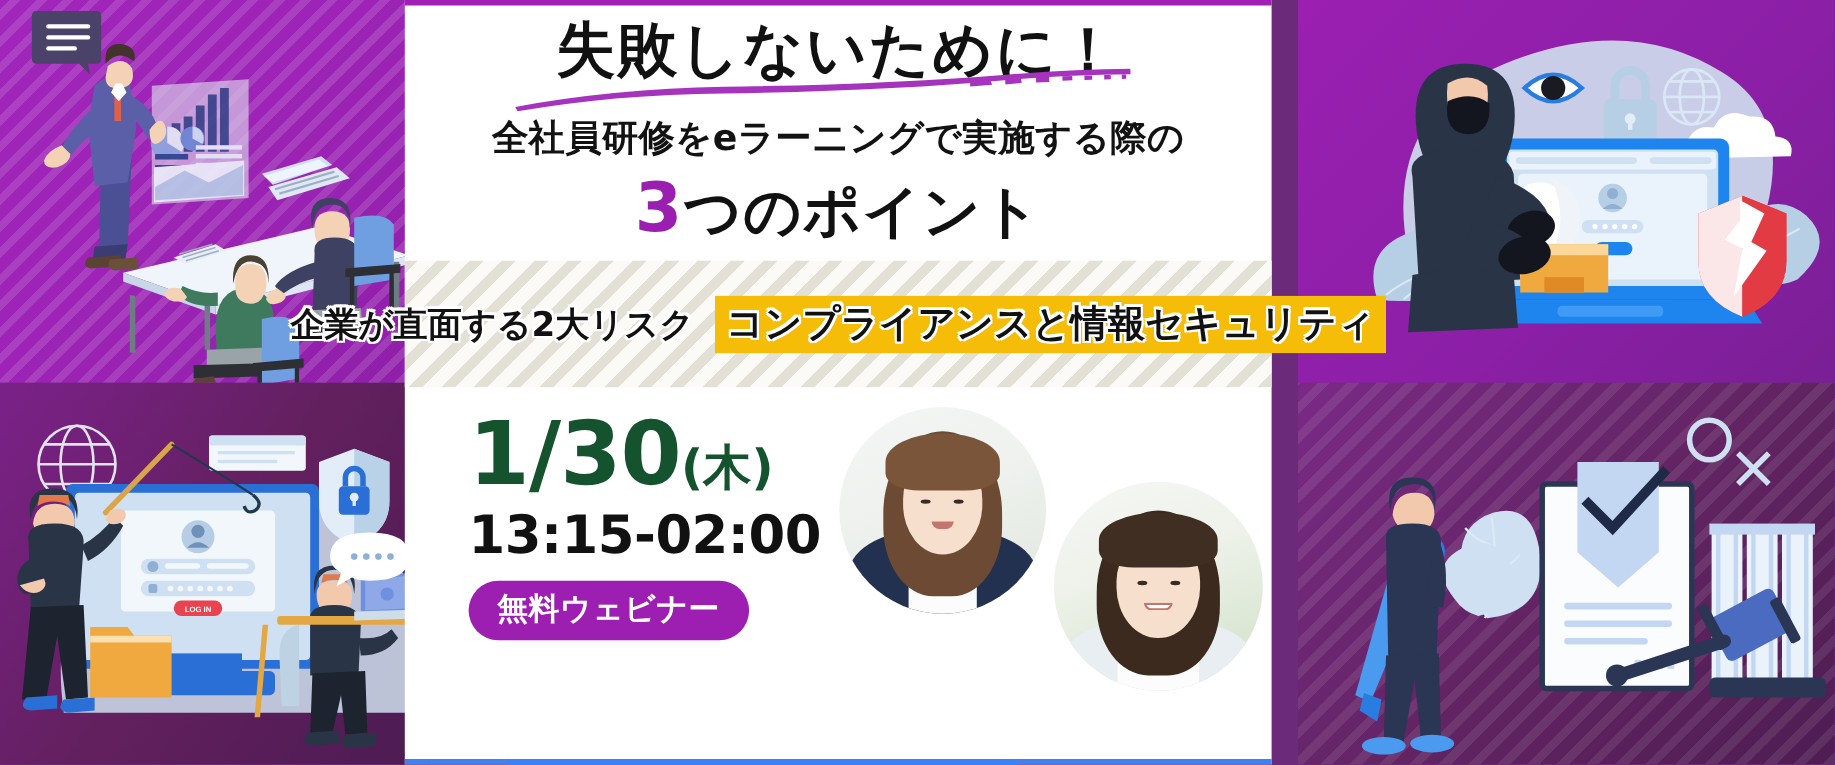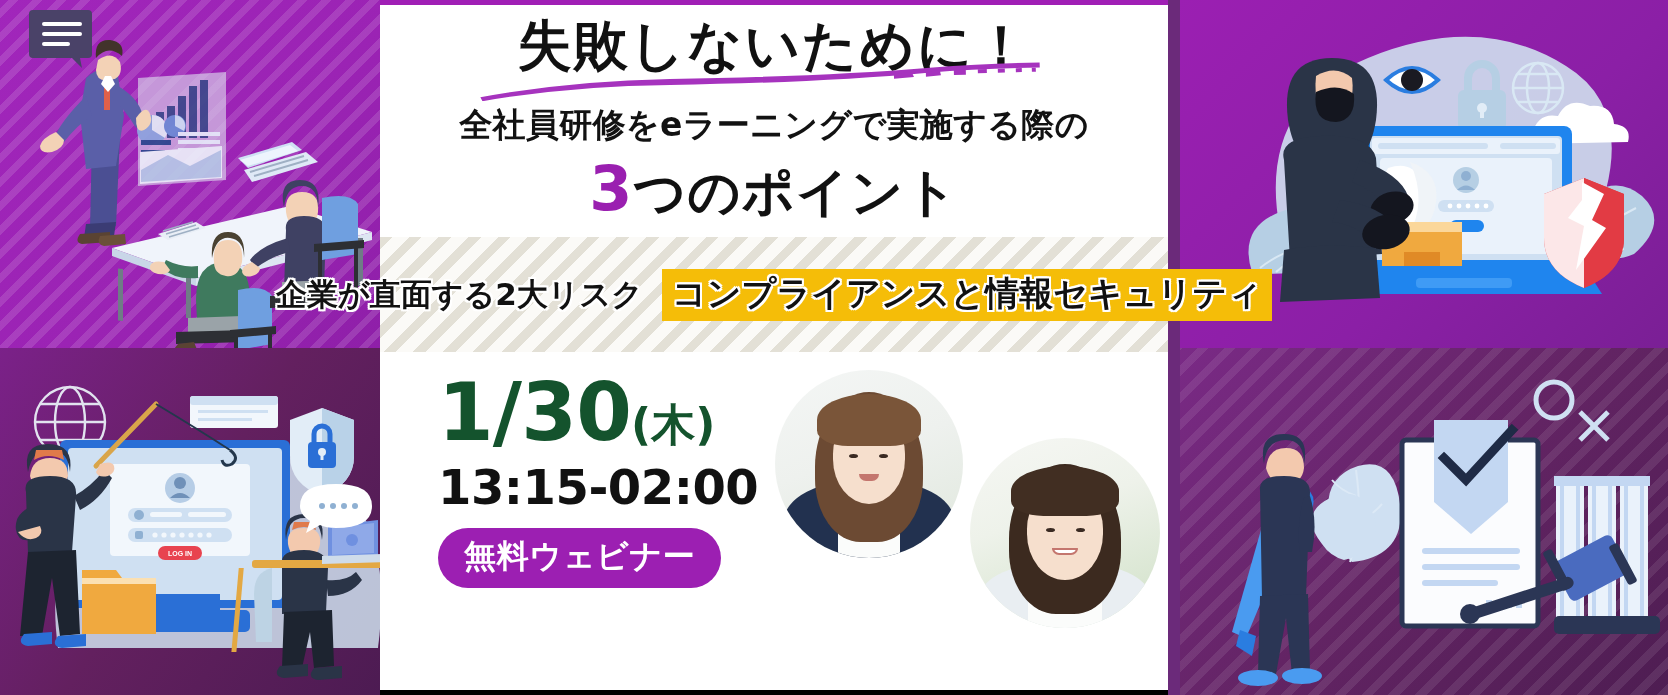--- a/index.html
+++ b/index.html
@@ -24,23 +24,23 @@
         background:linear-gradient(135deg,#9b1fb2 0%,#8b1fa6 60%,#7a1f95 100%);}
   .p-br{left:1180px;top:348px;width:488px;height:347px;
         background:
           repeating-linear-gradient(-45deg,
             rgba(255,255,255,.085) 0px, rgba(255,255,255,.085) 8px,
             rgba(0,0,0,0) 8px, rgba(0,0,0,0) 19px),
           linear-gradient(135deg,#7a2a86 0%,#632464 50%,#4e1d52 100%);}
 
   
   .center{
-    position:absolute;left:380px;top:0;width:788px;height:695px;
+    position:absolute;left:368px;top:0;width:788px;height:695px;
     background:#ffffff;
-    border-top:5px solid #a01fb5;border-bottom:5px solid #000000;
+    border-top:5px solid #a01fb5;border-bottom:5px solid #3b82f6;
     box-sizing:border-box;
     display:flex;flex-direction:column;
   }
 
   
   .headline-wrap{position:relative;text-align:center;padding-top:12px;}
   .headline{
     font-family:"DejaVu Sans","Liberation Sans",sans-serif;
     font-weight:700;font-size:54px;color:#111;letter-spacing:.04em;
     line-height:1.08;white-space:nowrap;
@@ -104,21 +104,21 @@
     margin-top:6px;
     font-family:"DejaVu Sans","Liberation Sans",sans-serif;
     font-weight:700;font-size:48px;color:#111;letter-spacing:-.01em;
     white-space:nowrap;
   }
   .pill{
     display:inline-block;margin-top:13px;
     background:#9c1fb2;color:#fff;border-radius:999px;
     padding:7px 26px 9px;
     font-family:"DejaVu Sans","Liberation Sans",sans-serif;
-    font-weight:700;font-size:32px;letter-spacing:.02em;white-space:nowrap;
+    font-weight:700;font-size:28px;letter-spacing:.02em;white-space:nowrap;
   }
 
   
   .portraits{position:relative;flex:1;}
   .ph{position:absolute;border-radius:50%;overflow:hidden;}
   .ph1{left:5px;top:18px;width:188px;height:188px;
        background:linear-gradient(160deg,#f4f6f5 0%,#eef1ee 45%,#dfe7dc 100%);}
   .ph2{left:200px;top:86px;width:190px;height:190px;
        background:linear-gradient(160deg,#f6f7f4 0%,#eef2ea 40%,#cfe0c6 100%);}
   .ph .hair{position:absolute;left:50%;transform:translateX(-50%);

